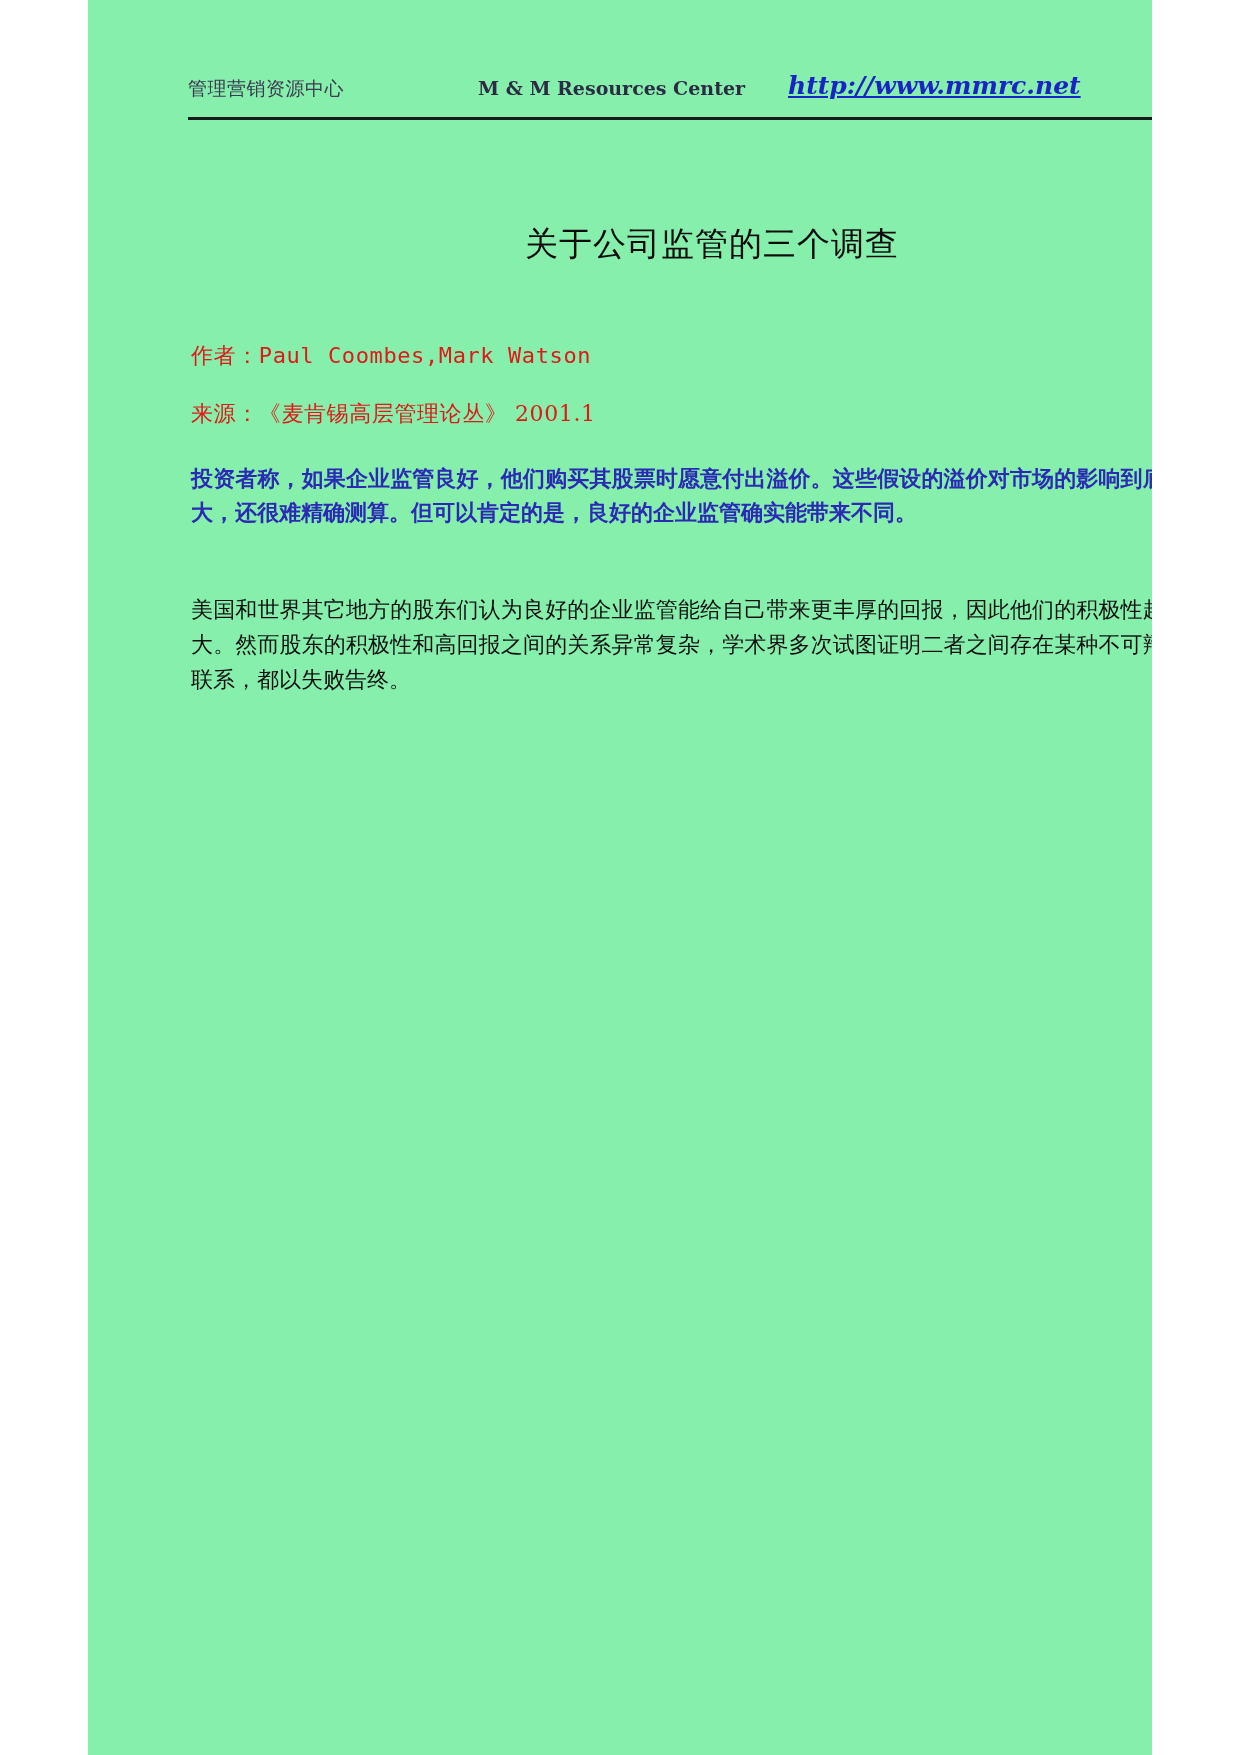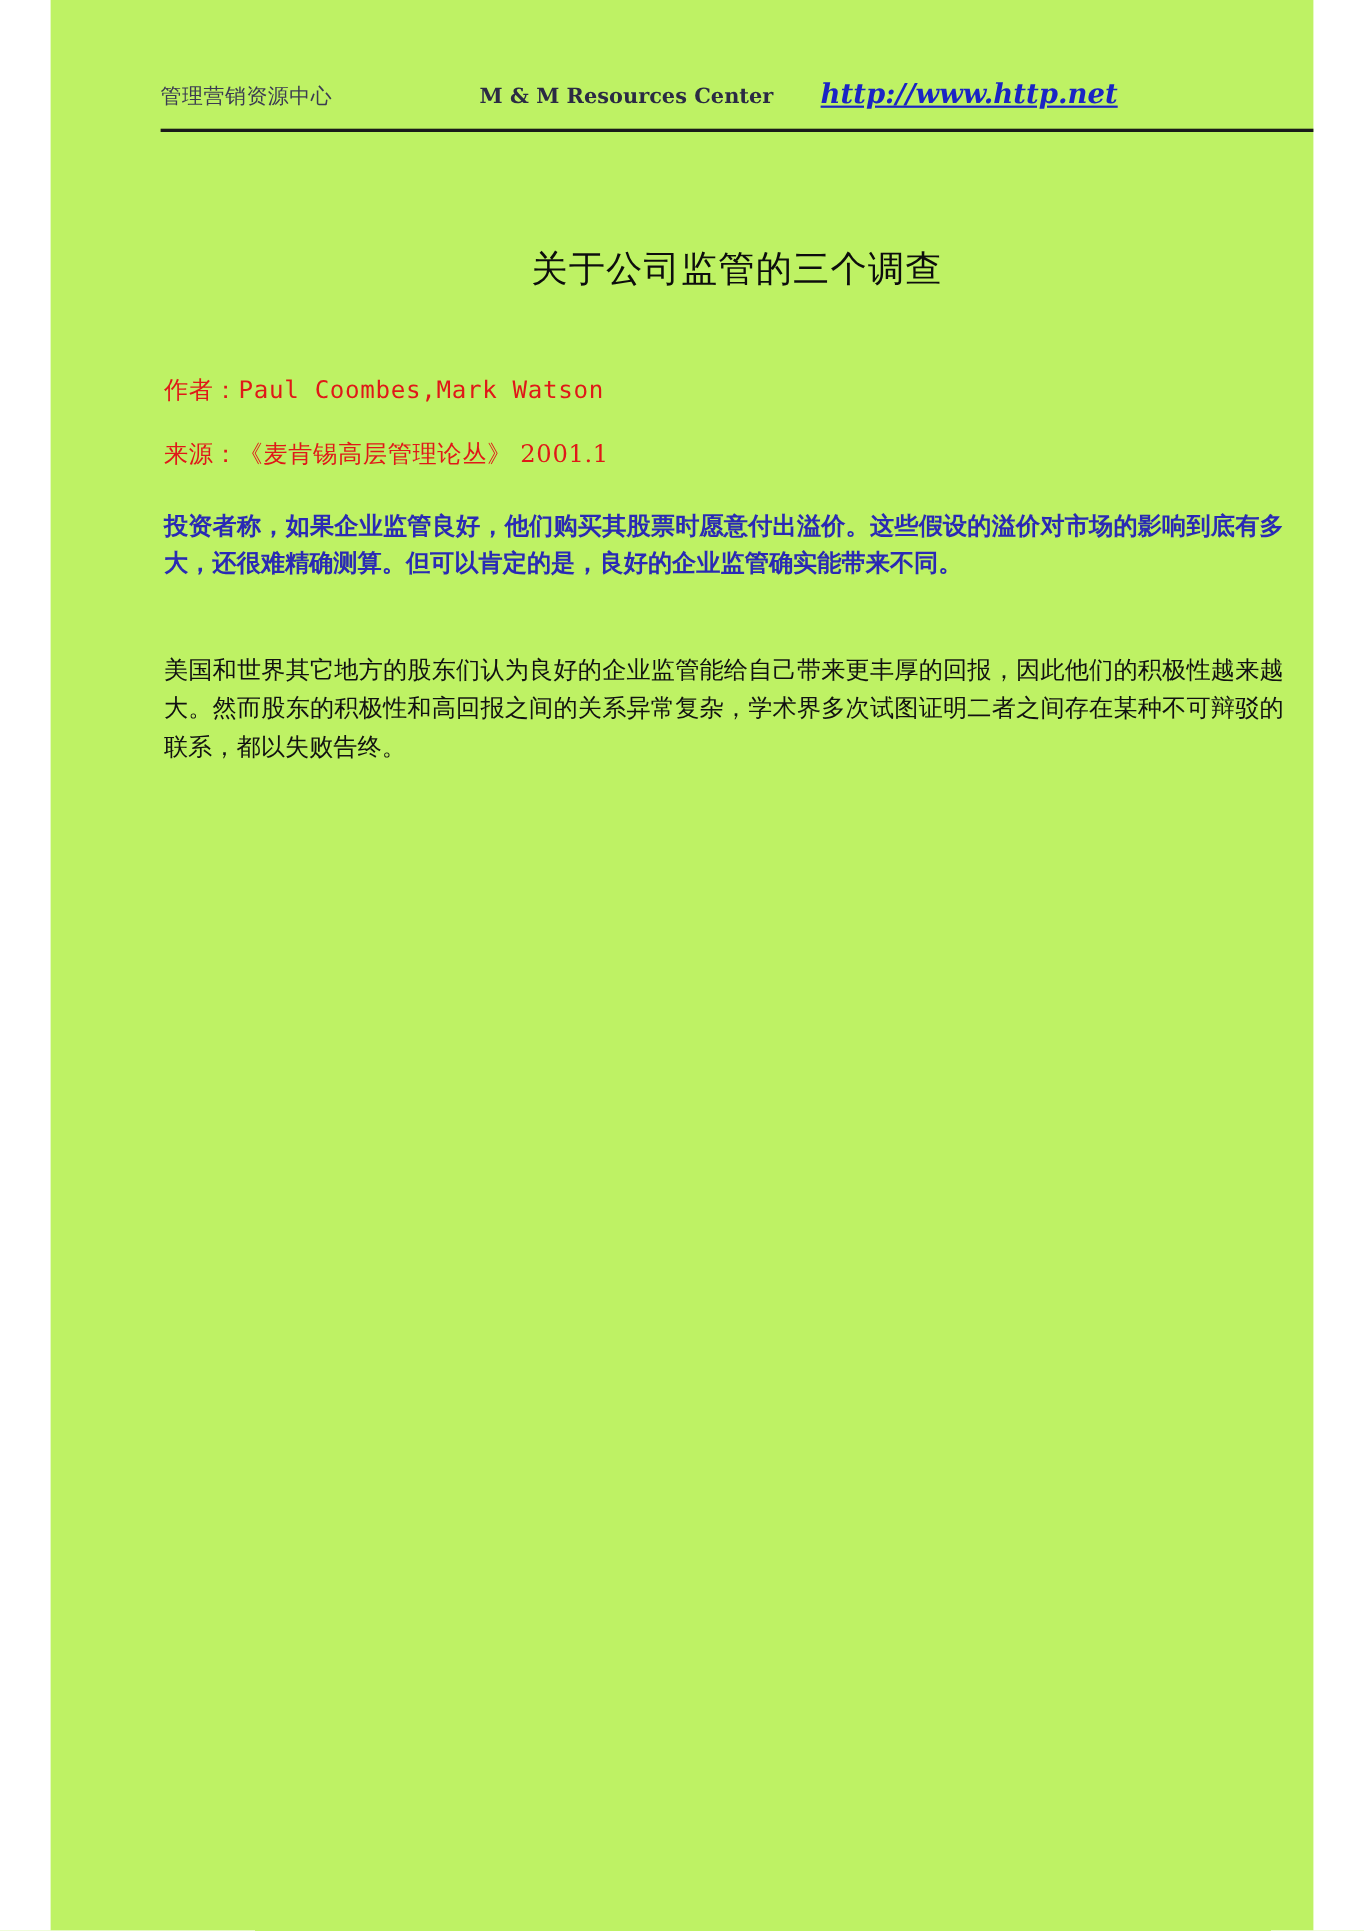--- a/index.html
+++ b/index.html
@@ -5,23 +5,23 @@
   html, body {
     margin: 0;
     padding: 0;
     background: #ffffff;
   }
   body {
     font-family: "DejaVu Serif", "Liberation Serif", serif;
   }
   .page {
     position: relative;
-    width: 1148px;
+    width: 1064px;
     height: 1755px;
-    background: #bef264;
+    background: #86efac;
     margin: 0 auto;
     overflow: hidden;
     box-sizing: border-box;
   }
 
   
   .header {
     position: absolute;
     left: 100px;
     top: 78px;
@@ -119,21 +119,21 @@
   .para:last-child { margin-bottom: 0; }
 </style>
 </head>
 <body>
 
 <div class="page">
 
   <div class="header">
     <span class="header-left">管理营销资源中心</span>
     <span class="header-center">M &amp; M Resources Center</span>
-    <span class="header-right">http://www.http.net</span>
+    <span class="header-right">http://www.mmrc.net</span>
   </div>
 
   <div class="doc-title">关于公司监管的三个调查</div>
 
   <div class="content">
 
     <p class="meta-line meta-author">作者：Paul Coombes,Mark Watson</p>
 
     <p class="meta-line meta-source meta-cjk">来源：《麦肯锡高层管理论丛》 2001.1</p>
 

